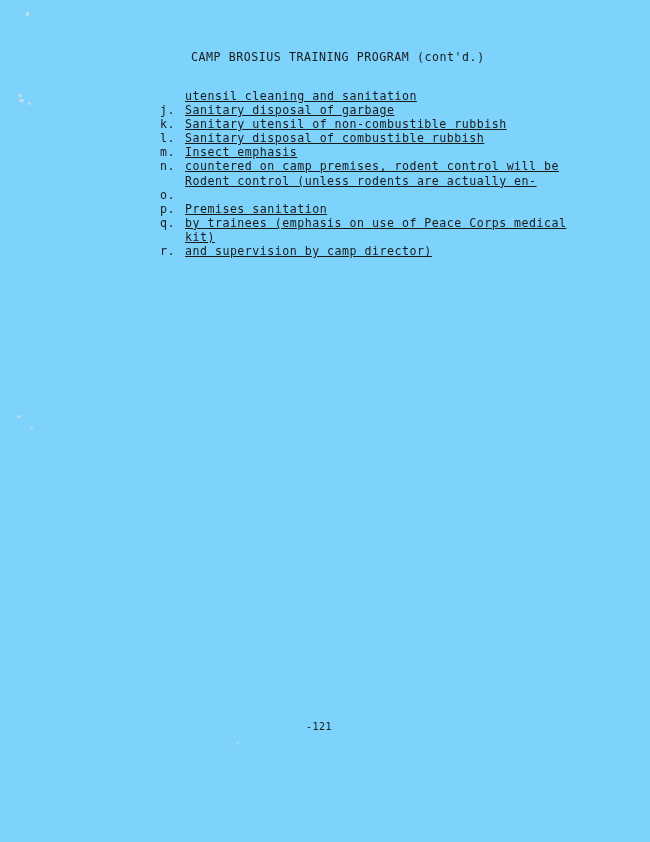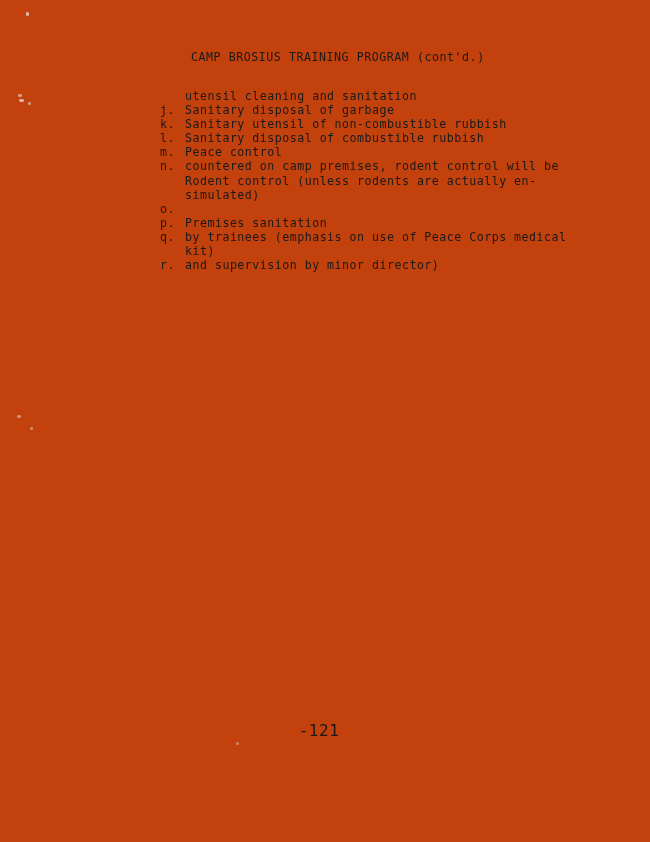--- a/index.html
+++ b/index.html
@@ -14,21 +14,21 @@
     font-family: "DejaVu Sans Mono", "Liberation Mono", monospace;
     color: #1a1a1a;
     position: relative;
     overflow: hidden;
     -webkit-font-smoothing: none;
   }
 
   .page {
     position: absolute;
     inset: 0;
-    background: #c2410c;
+    background: #7dd3fc;
   }
 
   
   .speck {
     position: absolute;
     background: #e2e2e2;
     border-radius: 40%;
     opacity: 0.75;
     pointer-events: none;
   }
@@ -74,29 +74,30 @@
   .body-text {
     flex: 1 1 auto;
     font-size: 11.6px;
     line-height: 14.1px;
     letter-spacing: 0.5px;
   }
 
   .body-text .ln {
     display: block;
     white-space: pre;
+    text-decoration: underline;
   }
 
   .page-number {
     position: absolute;
     left: 0;
     right: 12px;
     top: 721px;
     text-align: center;
-    font-size: 16px;
+    font-size: 10px;
     letter-spacing: 0.5px;
   }
 </style>
 </head>
 <body>
 
 <div class="page">
 
   <div class="speck s1"></div>
   <div class="speck s2"></div>
@@ -106,23 +107,23 @@
   <div class="speck s6"></div>
   <div class="speck s7"></div>
 
   <div class="doc-title">CAMP BROSIUS TRAINING PROGRAM (cont'd.)</div>
 
   <div class="list" id="list-root">
       <div class="item"><span class="marker"></span><span class="body-text"><span class="ln">utensil cleaning and sanitation</span></span></div>
       <div class="item"><span class="marker">j.</span><span class="body-text"><span class="ln">Sanitary disposal of garbage</span></span></div>
       <div class="item"><span class="marker">k.</span><span class="body-text"><span class="ln">Sanitary utensil of non-combustible rubbish</span></span></div>
       <div class="item"><span class="marker">l.</span><span class="body-text"><span class="ln">Sanitary disposal of combustible rubbish</span></span></div>
-      <div class="item"><span class="marker">m.</span><span class="body-text"><span class="ln">Peace control</span></span></div>
-      <div class="item"><span class="marker">n.</span><span class="body-text"><span class="ln">countered on camp premises, rodent control will be</span><span class="ln">Rodent control (unless rodents are actually en-</span><span class="ln">simulated)</span></span></div>
+      <div class="item"><span class="marker">m.</span><span class="body-text"><span class="ln">Insect emphasis</span></span></div>
+      <div class="item"><span class="marker">n.</span><span class="body-text"><span class="ln">countered on camp premises, rodent control will be</span><span class="ln">Rodent control (unless rodents are actually en-</span></span></div>
       <div class="item"><span class="marker">o.</span><span class="body-text"></span></div>
       <div class="item"><span class="marker">p.</span><span class="body-text"><span class="ln">Premises sanitation</span></span></div>
       <div class="item"><span class="marker">q.</span><span class="body-text"><span class="ln">by trainees (emphasis on use of Peace Corps medical</span><span class="ln">kit)</span></span></div>
-      <div class="item"><span class="marker">r.</span><span class="body-text"><span class="ln">and supervision by minor director)</span></span></div>
+      <div class="item"><span class="marker">r.</span><span class="body-text"><span class="ln">and supervision by camp director)</span></span></div>
     </div>
 
   <div class="page-number">-121</div>
 
 </div>
 
 </body></html>

